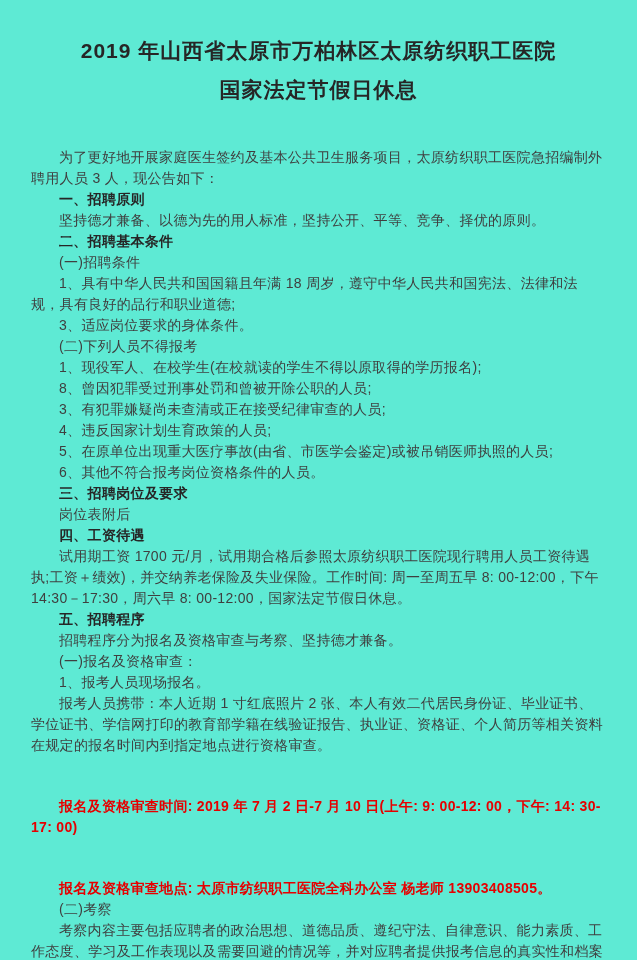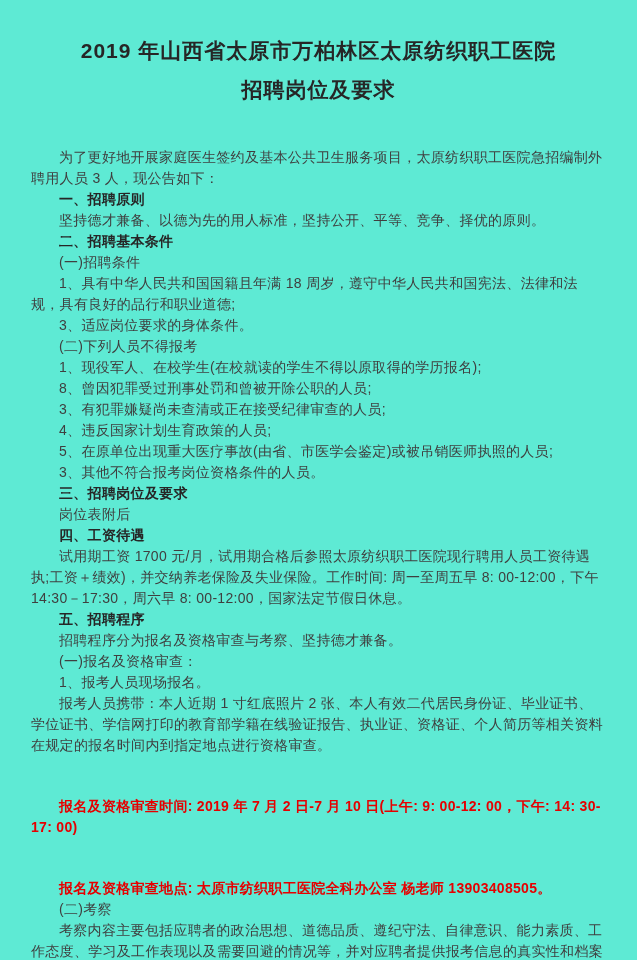--- a/index.html
+++ b/index.html
@@ -50,37 +50,37 @@
     color: #e60000;
     margin-top: 40px;
   }
 </style>
 </head>
 <body>
 
 <div class="page">
   <h1 class="doc-title">
     <span class="title-line">2019 年山西省太原市万柏林区太原纺织职工医院</span>
-    <span class="title-line">招聘岗位及要求</span>
+    <span class="title-line">国家法定节假日休息</span>
   </h1>
   <div class="doc-body" id="doc-body">
       <p class="para body">为了更好地开展家庭医生签约及基本公共卫生服务项目，太原纺织职工医院急招编制外聘用人员 3 人，现公告如下：</p>
       <p class="para heading">一、招聘原则</p>
       <p class="para body">坚持德才兼备、以德为先的用人标准，坚持公开、平等、竞争、择优的原则。</p>
       <p class="para heading">二、招聘基本条件</p>
       <p class="para body">(一)招聘条件</p>
       <p class="para body">1、具有中华人民共和国国籍且年满 18 周岁，遵守中华人民共和国宪法、法律和法规，具有良好的品行和职业道德;</p>
       <p class="para body">3、适应岗位要求的身体条件。</p>
       <p class="para body">(二)下列人员不得报考</p>
       <p class="para body">1、现役军人、在校学生(在校就读的学生不得以原取得的学历报名);</p>
       <p class="para body">8、曾因犯罪受过刑事处罚和曾被开除公职的人员;</p>
       <p class="para body">3、有犯罪嫌疑尚未查清或正在接受纪律审查的人员;</p>
       <p class="para body">4、违反国家计划生育政策的人员;</p>
       <p class="para body">5、在原单位出现重大医疗事故(由省、市医学会鉴定)或被吊销医师执照的人员;</p>
-      <p class="para body">3、其他不符合报考岗位资格条件的人员。</p>
+      <p class="para body">6、其他不符合报考岗位资格条件的人员。</p>
       <p class="para heading">三、招聘岗位及要求</p>
       <p class="para body">岗位表附后</p>
       <p class="para heading">四、工资待遇</p>
       <p class="para body">试用期工资 1700 元/月，试用期合格后参照太原纺织职工医院现行聘用人员工资待遇执;工资＋绩效)，并交纳养老保险及失业保险。工作时间: 周一至周五早 8: 00-12:00，下午 14:30－17:30，周六早 8: 00-12:00，国家法定节假日休息。</p>
       <p class="para heading">五、招聘程序</p>
       <p class="para body">招聘程序分为报名及资格审查与考察、坚持德才兼备。</p>
       <p class="para body">(一)报名及资格审查：</p>
       <p class="para body">1、报考人员现场报名。</p>
       <p class="para body">报考人员携带：本人近期 1 寸红底照片 2 张、本人有效二代居民身份证、毕业证书、学位证书、学信网打印的教育部学籍在线验证报告、执业证、资格证、个人简历等相关资料在规定的报名时间内到指定地点进行资格审查。</p>
       <p class="para red">报名及资格审查时间: 2019 年 7 月 2 日-7 月 10 日(上午: 9: 00-12: 00，下午: 14: 30-17: 00)</p>

